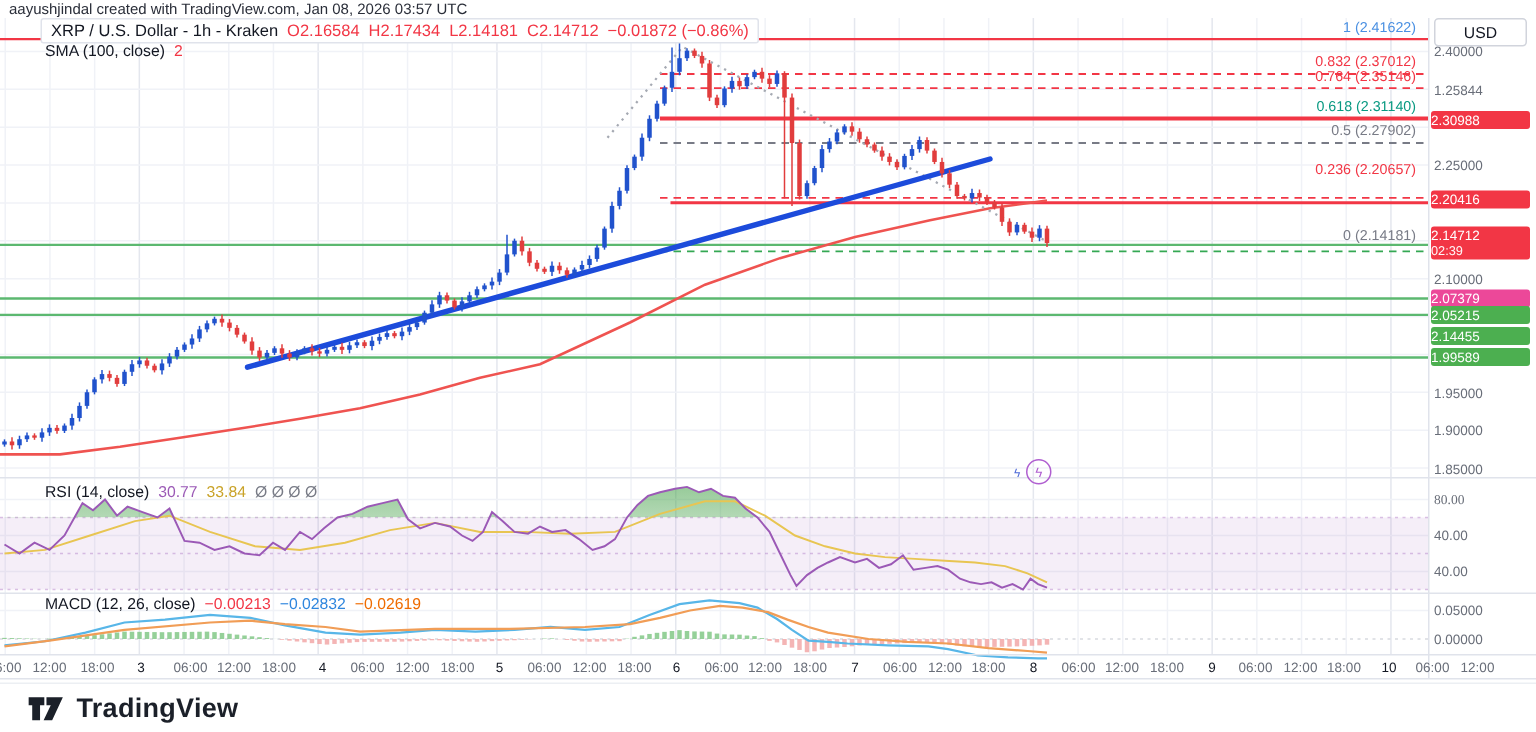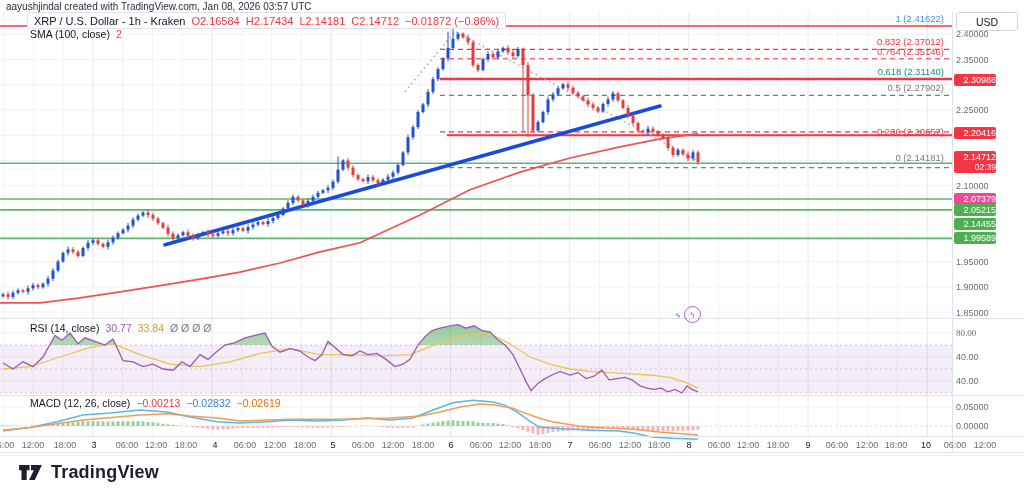--- a/index.html
+++ b/index.html
@@ -14,22 +14,22 @@
   .rsileg{top:322px;left:30px;}
   .macdleg{top:397px;left:30px;}
   .val-purple{color:#9b59b6;}
   .val-yellow{color:#c9a227;}
   .val-gray{color:#787b86;}
   .val-red{color:#f23645;}
   .val-blue{color:#2e86de;}
   .val-orange{color:#ef6c00;}
   .tick{position:absolute;left:956px;width:62px;font-size:9px;color:#686d78;}
   .fiblabel{position:absolute;right:80px;font-size:9.5px;white-space:nowrap;z-index:4;}
-  .badge{position:absolute;left:954px;width:42px;border-radius:2px;color:#fff;font-size:9px;
-    text-align:right;line-height:12px;z-index:6;}
+  .badge{position:absolute;left:954px;width:66px;border-radius:2px;color:#fff;font-size:9px;
+    text-align:left;line-height:12px;z-index:6;}
   .badge .sub{font-size:8.5px;line-height:9px;padding-bottom:1px;opacity:.95;}
   .usdbox{top:12px;left:956px;width:60px;height:17px;border:1px solid #d1d4dc;border-radius:3px;
     background:#fff;font-size:10.5px;color:#131722;display:flex;align-items:center;justify-content:center;z-index:6;}
   .tlabel{position:absolute;top:440px;width:40px;text-align:center;font-size:9px;color:#686d78;}
   .tlabel.day{color:#131722;}
   .footer{top:455px;left:0;width:1024px;height:33px;background:#fff;border-top:1px solid #eceff3;
     display:flex;align-items:center;padding-left:18px;box-sizing:border-box;gap:8px;z-index:7;}
   .brand{font-size:18px;font-weight:700;color:#1b2029;letter-spacing:.2px;}
   .marker{top:306px;left:684px;width:15px;height:15px;border:1.6px solid #b05fd0;border-radius:50%;
     color:#b05fd0;font-size:9px;display:flex;align-items:center;justify-content:center;z-index:4;}
@@ -579,37 +579,37 @@
     <span class="val-orange">−0.02619</span>
   </div>
 
   <div class="abs usdbox">USD</div>
 
   <div class="abs marker">ϟ</div>
   <div class="abs marker-bolt">ϟ</div>
 
   <div id="overlays">
       <div class="tick" style="top: 29px;">2.40000</div>
-      <div class="tick" style="top: 55px;">2.35000</div>
+      <div class="tick" style="top: 55px;">1.25844</div>
       <div class="tick" style="top: 105px;">2.25000</div>
       <div class="tick" style="top: 181px;">2.10000</div>
       <div class="tick" style="top: 257px;">1.95000</div>
       <div class="tick" style="top: 282px;">1.90000</div>
       <div class="tick" style="top: 308px;">1.85000</div>
       <div class="tick" style="top: 328px; font-family: Liberation Serif, serif;">80.00</div>
       <div class="tick" style="top: 352px;">40.00</div>
       <div class="tick" style="top: 376px;">40.00</div>
       <div class="tick" style="top: 402px;">0.05000</div>
       <div class="tick" style="top: 421px;">0.00000</div>
       <div class="fiblabel" style="top: 13.0589px; color: rgb(74, 144, 226);">1 (2.41622)</div>
       <div class="fiblabel" style="top: 36.3394px; color: rgb(242, 54, 69);">0.832 (2.37012)</div>
       <div class="fiblabel" style="top: 45.7627px; color: rgb(242, 54, 69);">0.764 (2.35146)</div>
       <div class="fiblabel" style="top: 65.993px; color: rgb(8, 153, 129);">0.618 (2.31140)</div>
       <div class="fiblabel" style="top: 82.3449px; color: rgb(120, 123, 134);">0.5 (2.27902)</div>
-      <div class="fiblabel" style="top: 126px; color: rgb(242, 54, 69);">0.236 (2.20657)</div>
+      <div class="fiblabel" style="top: 108px; color: rgb(242, 54, 69);">0.236 (2.20657)</div>
       <div class="fiblabel" style="top: 151.636px; color: rgb(120, 123, 134);">0 (2.14181)</div>
       <div class="badge" style="top: 73.7606px; background: rgb(242, 54, 69);">
         <div>2.30988</div>
       </div>
       <div class="badge" style="top: 127.149px; background: rgb(242, 54, 69);">
         <div>2.20416</div>
       </div>
       <div class="badge" style="top: 150.954px; background: rgb(242, 54, 69);">
         <div>2.14712</div>
         <div class="sub">02:39</div>

